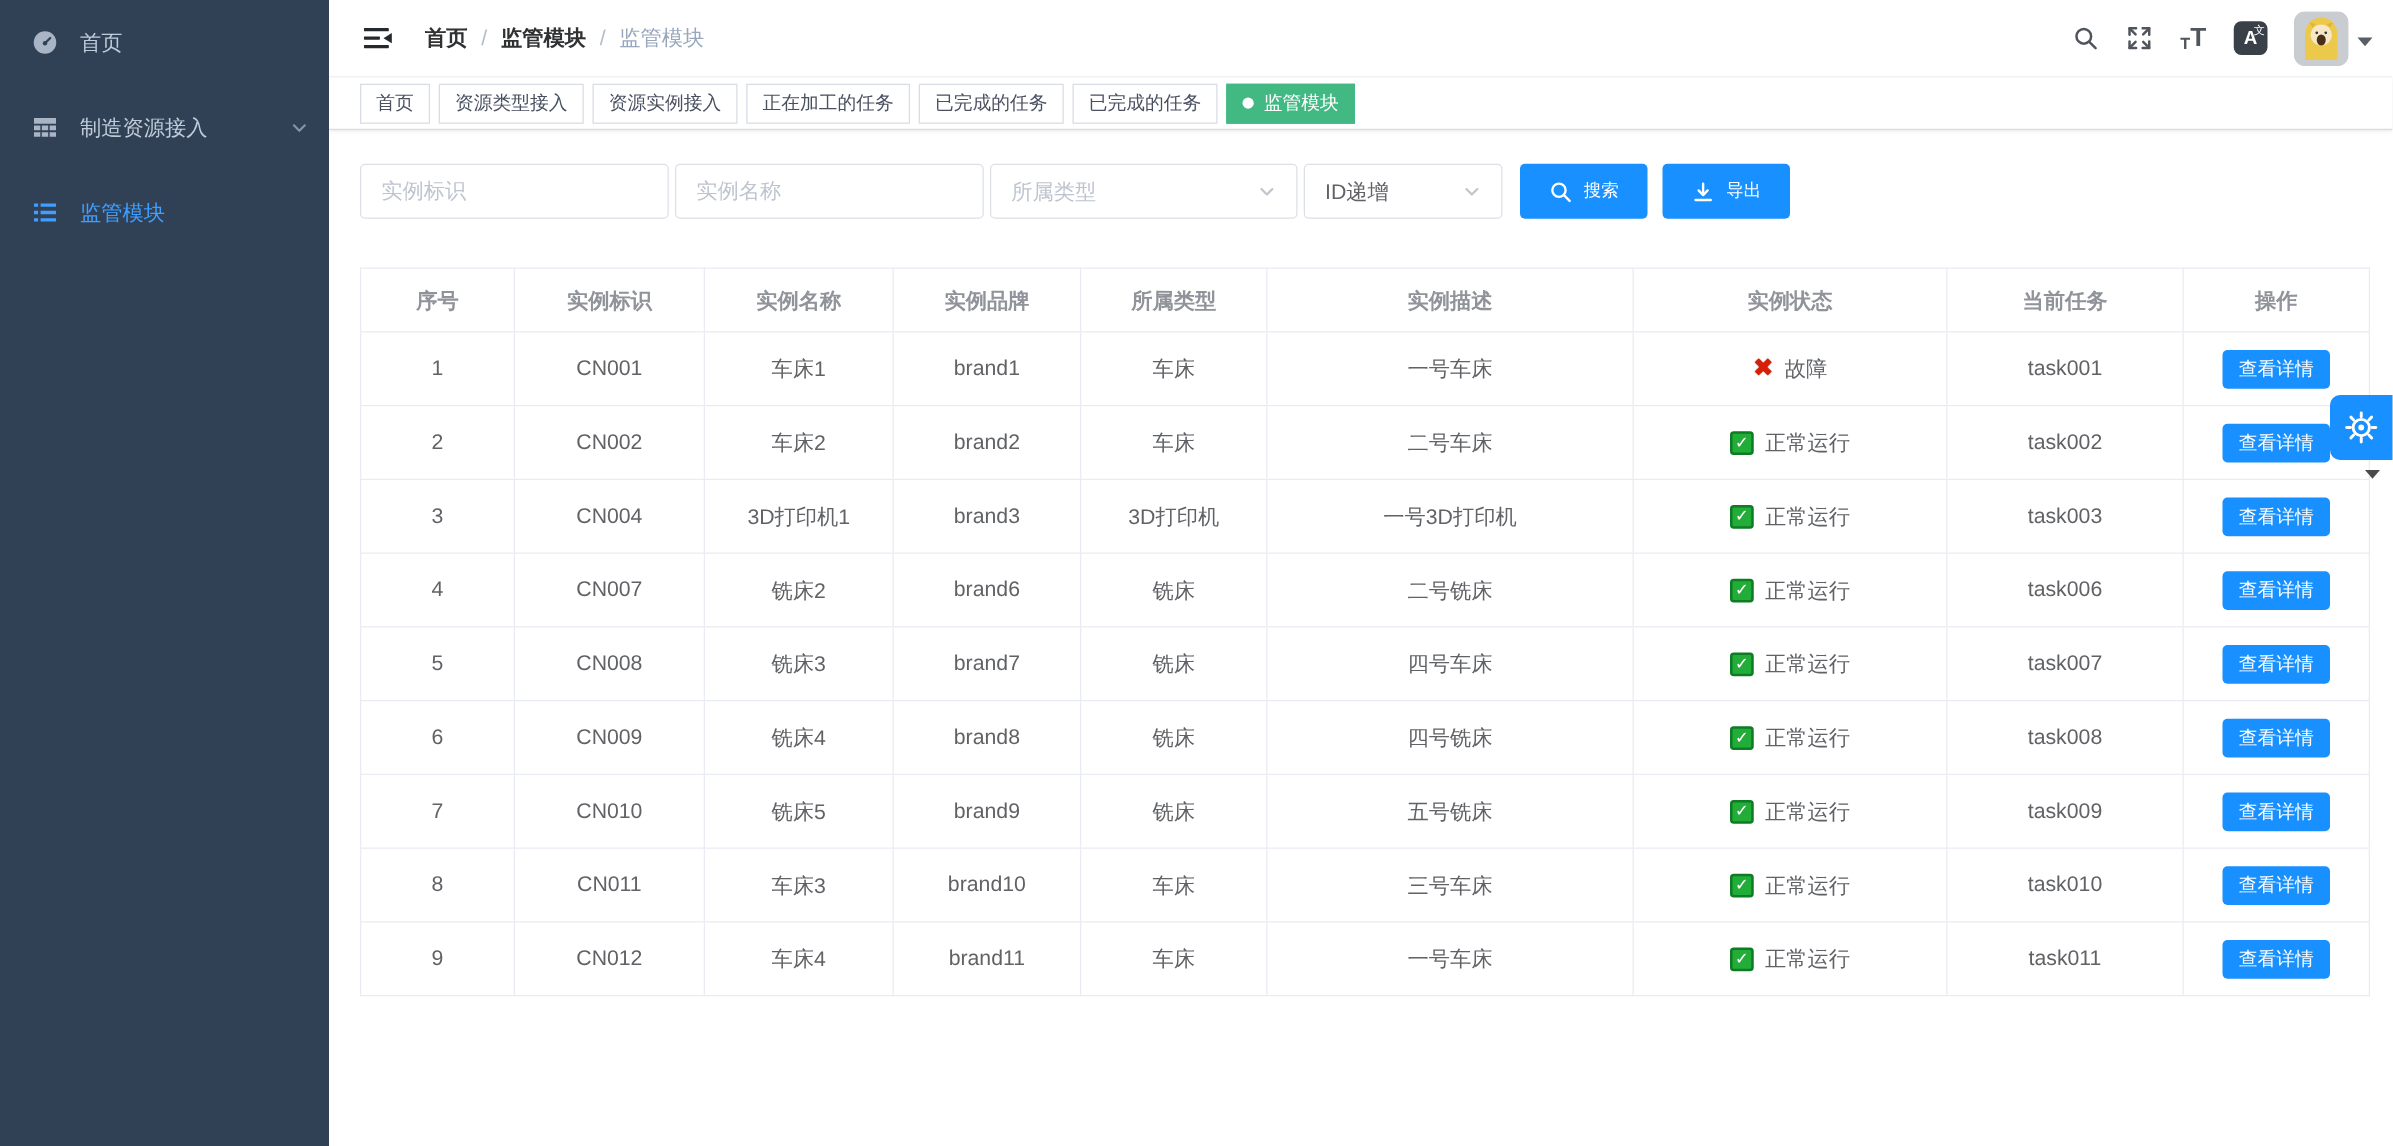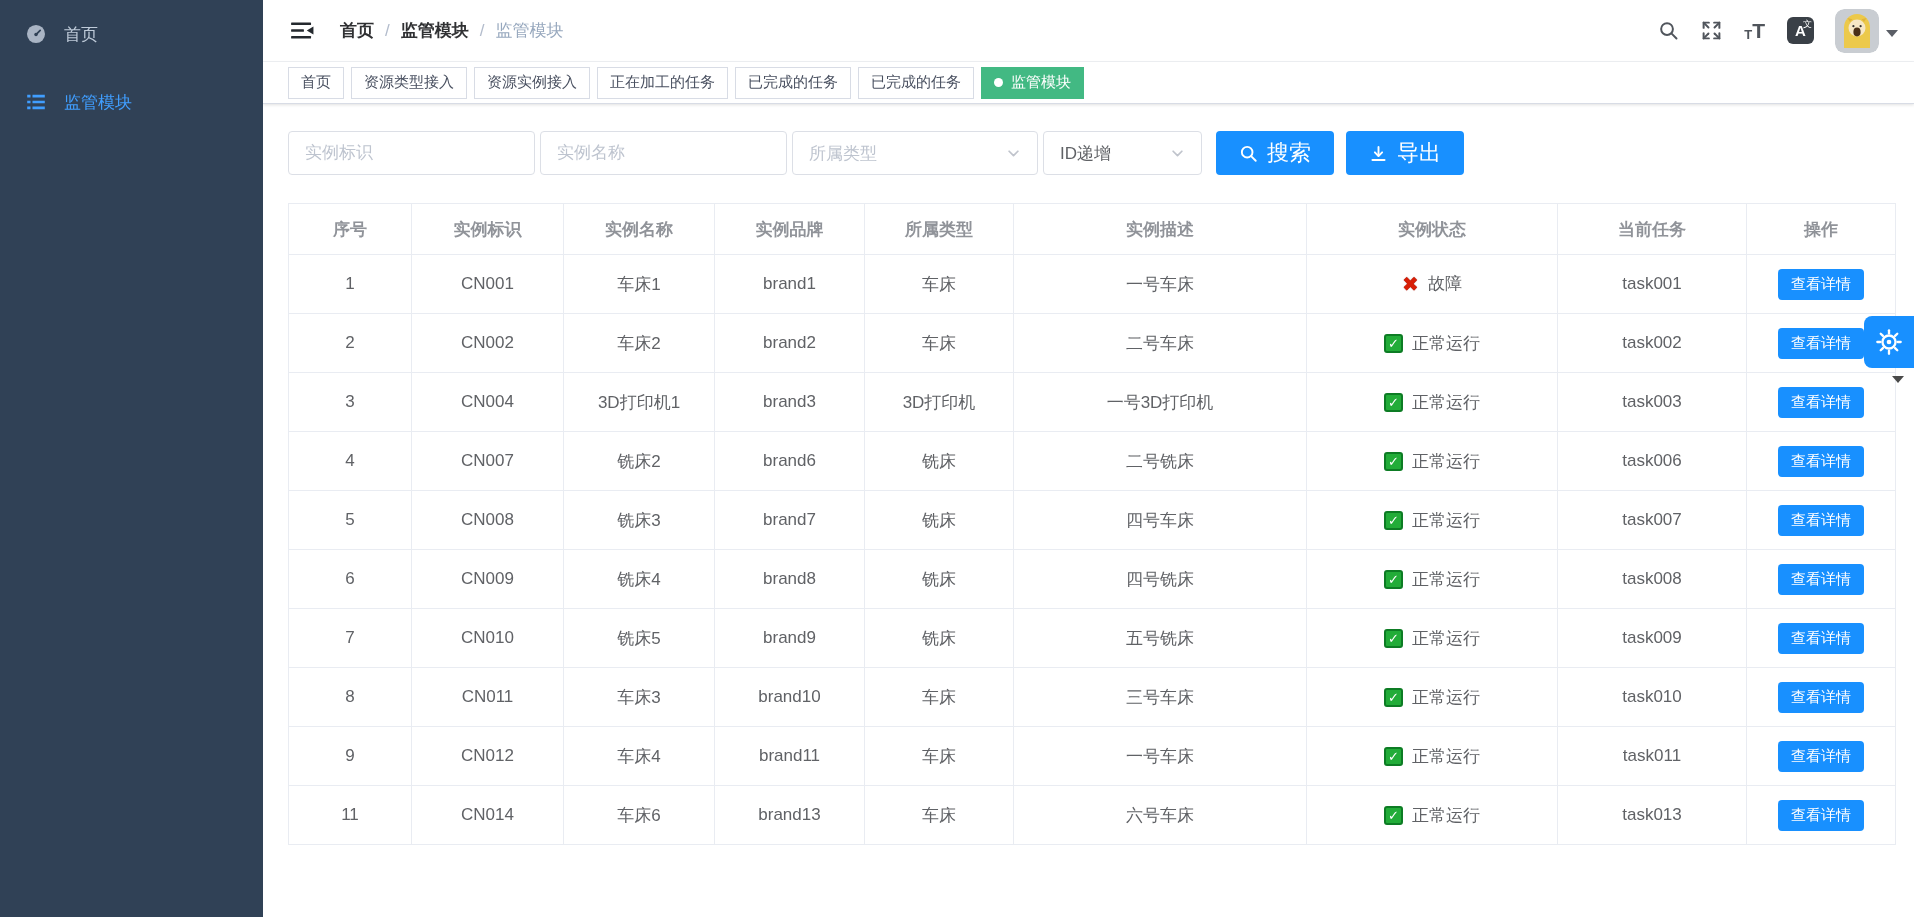--- a/index.html
+++ b/index.html
@@ -47,26 +47,26 @@
   .filter-row{display:flex;align-items:center}
   .f-input,.f-select{height:44px;border:1px solid #dcdfe6;border-radius:4px;background:#fff;
     font-size:17px;color:#606266;padding:0 16px}
   .f-input{width:247px;margin-right:5px;outline:none;font-family:inherit}
   .f-input::placeholder{color:#bec4cf}
   .f-select{display:flex;align-items:center;justify-content:space-between;cursor:pointer}
   .f-select.wide{width:246px;margin-right:5px}
   .f-select.narrow{width:159px}
   .sel-text.placeholder{color:#bec4cf}
   .sel-chevron{color:#c0c4cc;display:flex}
-  .btn{height:44px;border:none;border-radius:4px;background:var(--primary);color:#fff;font-size:22px;
+  .btn{height:44px;border:none;border-radius:4px;background:var(--primary);color:#fff;font-size:14px;
     display:inline-flex;align-items:center;gap:9px;padding:0 23px;cursor:pointer;font-family:Liberation Mono, monospace}
   .btn.search{margin-left:14px}
   .btn.export{margin-left:12px}
   
-  .data-table{margin-top:28px;border-collapse:collapse;table-layout:fixed;width:1607px;background:#fff}
+  .data-table{margin-top:39px;border-collapse:collapse;table-layout:fixed;width:1607px;background:#fff}
   .data-table th,.data-table td{border:1px solid #e9ecf2;text-align:center;vertical-align:middle;
     overflow:hidden;white-space:nowrap}
   .data-table th{height:51px;font-size:17px;font-weight:700;color:#909399}
   .data-table td{height:59px;font-size:17px;color:#606266}
   .status-wrap{display:inline-flex;align-items:center;gap:9px}
   .ok-icon{width:19px;height:19px;border-radius:3px;background:var(--ok_green);border:2px solid #0d7c24;
     color:#fff;font-size:13px;font-weight:700;display:inline-flex;align-items:center;justify-content:center}
   .fault-icon{color:var(--fault_red);font-size:20px;font-weight:700;line-height:1;text-shadow:0 0 1px #7a0c00}
   .detail-btn{background:var(--primary);color:#fff;border:none;border-radius:4px;height:31px;
     padding:0 13px;font-size:15px;cursor:pointer;font-family:inherit}
@@ -84,20 +84,34 @@
       <div class="side-item">
     <span class="side-icon">
           <svg width="22" height="22" viewBox="0 0 20 20">
             <circle cx="10" cy="10" r="8.2" fill="currentColor"></circle>
             <line x1="10" y1="10.5" x2="13.8" y2="6.7" stroke="#304156" stroke-width="1.6" stroke-linecap="round"></line>
             <circle cx="10" cy="10.5" r="1.6" fill="#304156"></circle>
           </svg>
         </span>
     <span>首页</span>
 
+  </div>
+      <div class="side-item">
+    <span class="side-icon">
+          <svg width="22" height="22" viewBox="0 0 20 20" fill="currentColor">
+            <path d="M2 3h16v4.2H2z"></path>
+            <path d="M2 8.6h4.6v3.4H2zM7.7 8.6h4.6v3.4H7.7zM13.4 8.6H18v3.4h-4.6zM2 13.4h4.6v3.4H2zM7.7 13.4h4.6v3.4H7.7zM13.4 13.4H18v3.4h-4.6z"></path>
+          </svg>
+        </span>
+    <span>制造资源接入</span>
+    <span class="side-chevron">
+          <svg width="15" height="15" viewBox="0 0 12 12">
+            <path d="M2.5 4.2L6 7.7l3.5-3.5" fill="none" stroke="currentColor" stroke-width="1.4" stroke-linecap="round" stroke-linejoin="round"></path>
+          </svg>
+        </span>
   </div>
       <div class="side-item active">
     <span class="side-icon">
           <svg width="22" height="22" viewBox="0 0 20 20" fill="currentColor">
             <path d="M2 3.5h3v2.4H2zM6.8 3.5H18v2.4H6.8zM2 8.8h3v2.4H2zM6.8 8.8H18v2.4H6.8zM2 14.1h3v2.4H2zM6.8 14.1H18v2.4H6.8z"></path>
           </svg>
         </span>
     <span>监管模块</span>
 
   </div>
@@ -424,38 +438,20 @@
       <span class="status-wrap">
                 <span class="ok-icon">✓</span>
                 <span>正常运行</span>
               </span>
     </td>
     <td>task011</td>
     <td>
       <button class="detail-btn">查看详情</button>
     </td>
   </tr>
-          <tr>
-    <td>11</td>
-    <td>CN014</td>
-    <td>车床6</td>
-    <td>brand13</td>
-    <td>车床</td>
-    <td>六号车床</td>
-    <td>
-      <span class="status-wrap">
-                <span class="ok-icon">✓</span>
-                <span>正常运行</span>
-              </span>
-    </td>
-    <td>task013</td>
-    <td>
-      <button class="detail-btn">查看详情</button>
-    </td>
-  </tr>
         </tbody>
     </table>
   </div>
 </div>
 
 <div class="settings-handle">
   <span style="display:flex">
     <svg width="28" height="28" viewBox="0 0 24 24" fill="none" stroke="#fff" stroke-width="2" stroke-linecap="round">
         <circle cx="12" cy="12" r="5.6"></circle>
         <circle cx="12" cy="12" r="2" fill="#fff" stroke="none"></circle>

